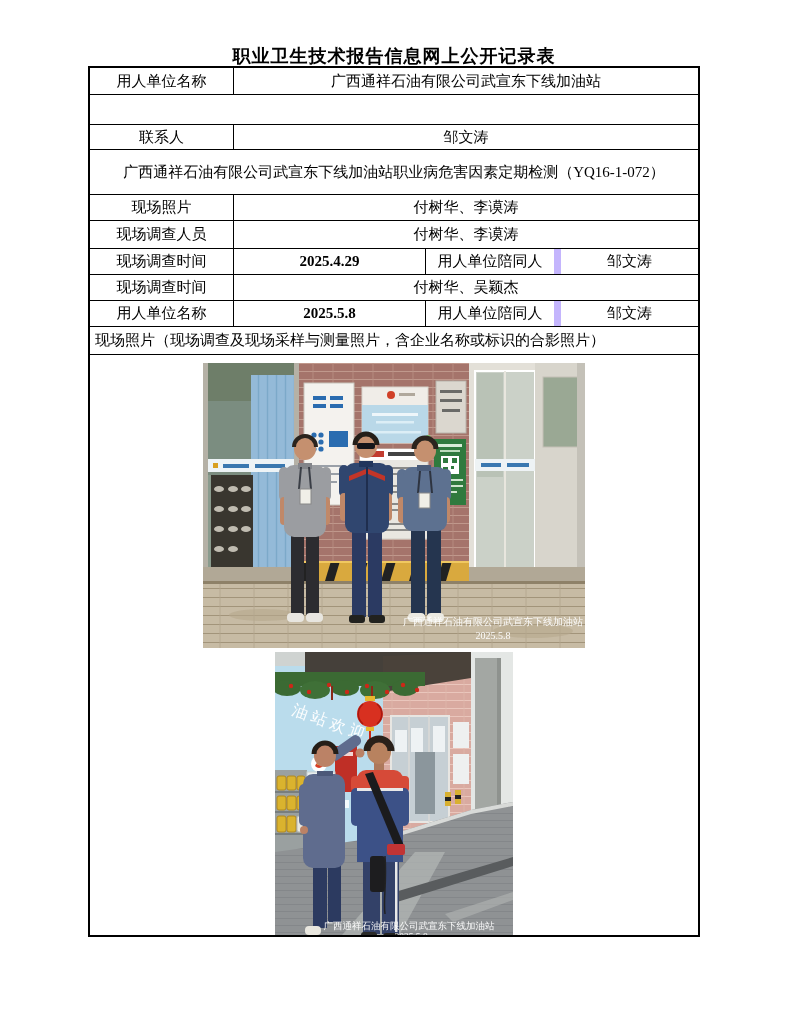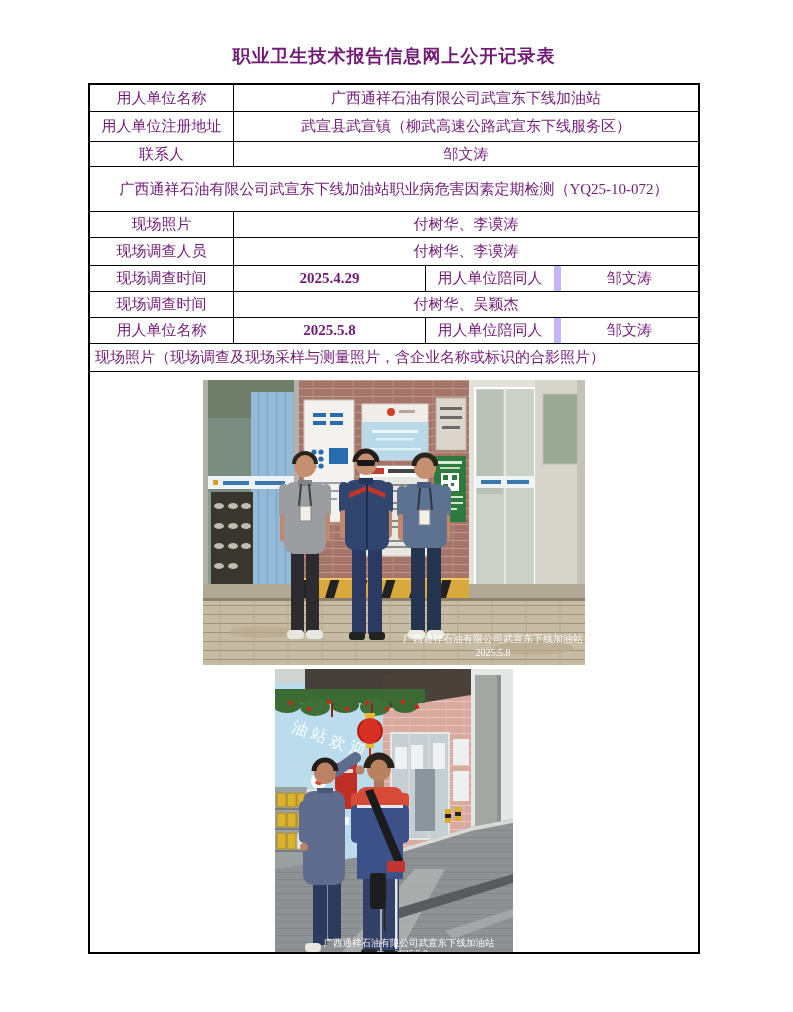--- a/index.html
+++ b/index.html
@@ -1,20 +1,20 @@
 <!DOCTYPE html>
 <html><head>
 <meta charset="utf-8">
 <style>
   html,body{margin:0;padding:0;background:#ffffff;}
   .page{position:relative;width:793px;height:1012px;background:#fff;
-        font-family:"Liberation Serif","DejaVu Serif",serif;color:#701a75;overflow:hidden;}
+        font-family:"Liberation Serif","DejaVu Serif",serif;color:#000000;overflow:hidden;}
   .doc-title{position:absolute;left:88px;top:44px;width:612px;text-align:center;
              font-size:18px;font-weight:bold;letter-spacing:1px;}
-  .record-table{position:absolute;left:88px;top:83px;width:612px;height:871px;
+  .record-table{position:absolute;left:88px;top:66px;width:612px;height:871px;
                 border:2px solid #000;box-sizing:border-box;display:flex;flex-direction:column;
                 background:#fff;}
   .trow{display:flex;border-bottom:1px solid #000;flex:0 0 auto;}
   .cell{display:flex;align-items:center;justify-content:center;box-sizing:border-box;
         font-size:15px;line-height:1.25;text-align:center;padding:0 2px;}
   .c-label{width:144px;border-right:1px solid #000;flex:0 0 auto;}
   .c-value{flex:1 1 auto;}
   .c-date{width:192px;border-right:1px solid #000;flex:0 0 auto;font-weight:bold;}
   .c-comp{width:135px;border-right:7px solid #c4b5fd;flex:0 0 auto;}
   .c-compval{flex:1 1 auto;}
@@ -35,31 +35,29 @@
   <div class="doc-title">职业卫生技术报告信息网上公开记录表</div>
 
   <div class="record-table">
 
     <div class="trow h26">
       <div class="cell c-label">用人单位名称</div>
       <div class="cell c-value">广西通祥石油有限公司武宣东下线加油站</div>
     </div>
 
     <div class="trow h29">
-      <div class="cell c-label">用人单位注册地址</div>
-      <div class="cell c-value">武宣县武宣镇（柳武高速公路武宣东下线服务区）</div>
     </div>
 
     <div class="trow h24">
       <div class="cell c-label">联系人</div>
       <div class="cell c-value">邹文涛</div>
     </div>
 
     <div class="trow h44">
-      <div class="cell c-value">广西通祥石油有限公司武宣东下线加油站职业病危害因素定期检测（YQ25-10-072）</div>
+      <div class="cell c-value">广西通祥石油有限公司武宣东下线加油站职业病危害因素定期检测（YQ16-1-072）</div>
     </div>
 
     <div class="trow h25">
       <div class="cell c-label">现场照片</div>
       <div class="cell c-value">付树华、李谟涛</div>
     </div>
 
     <div class="trow h27">
       <div class="cell c-label">现场调查人员</div>
       <div class="cell c-value">付树华、李谟涛</div>

